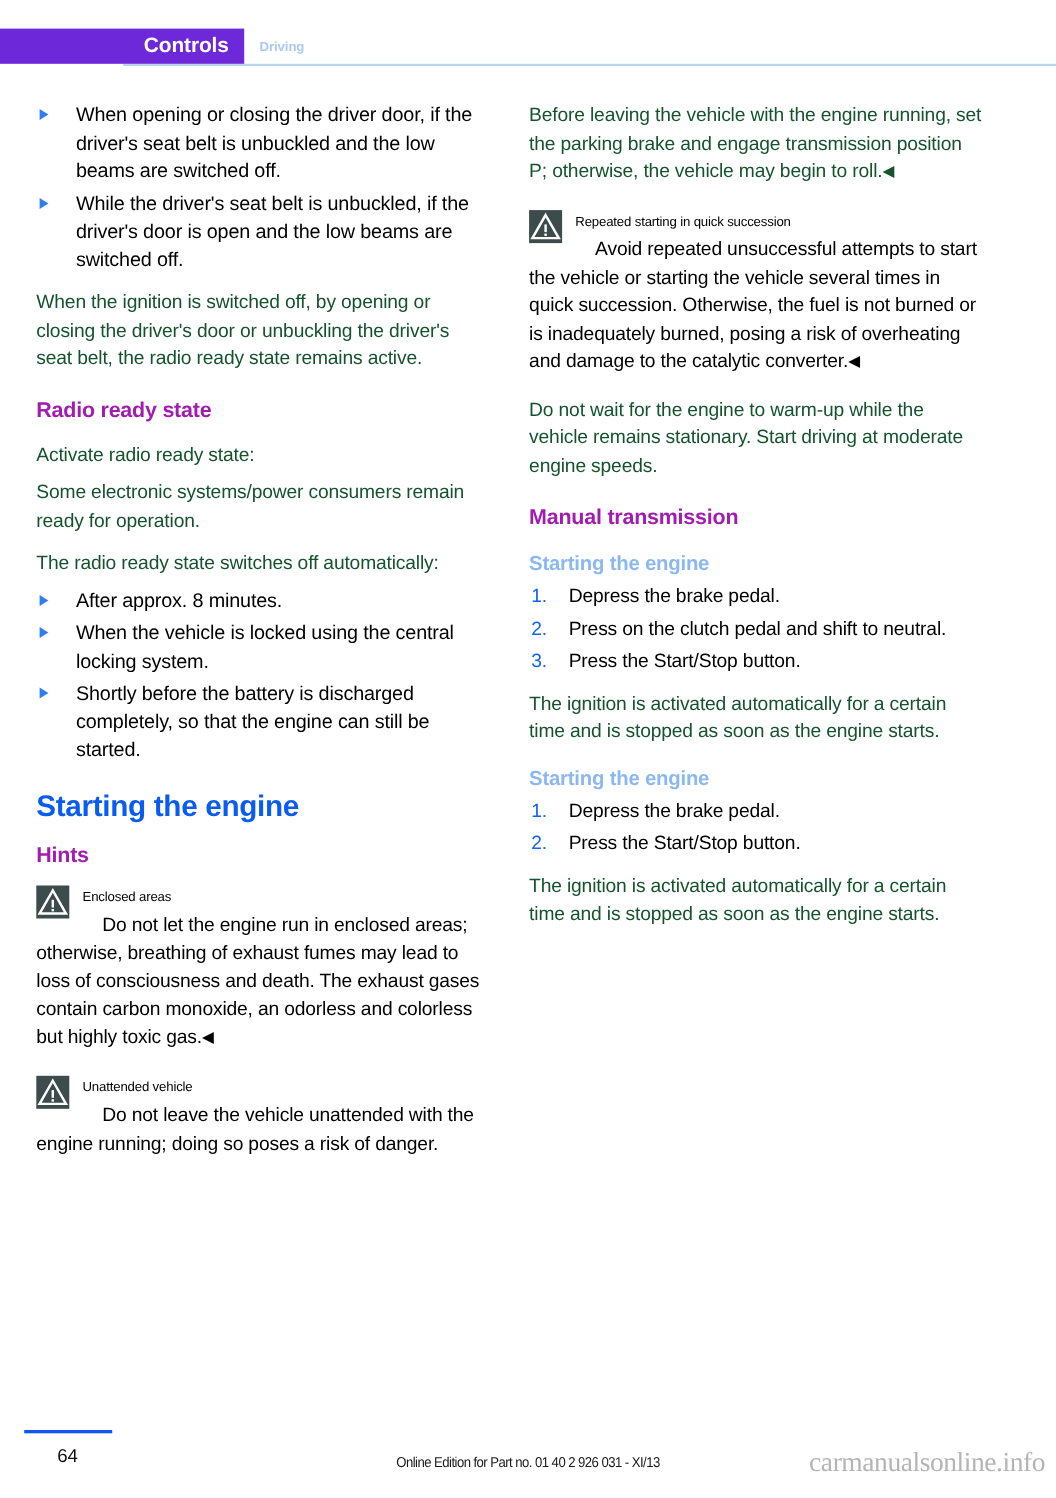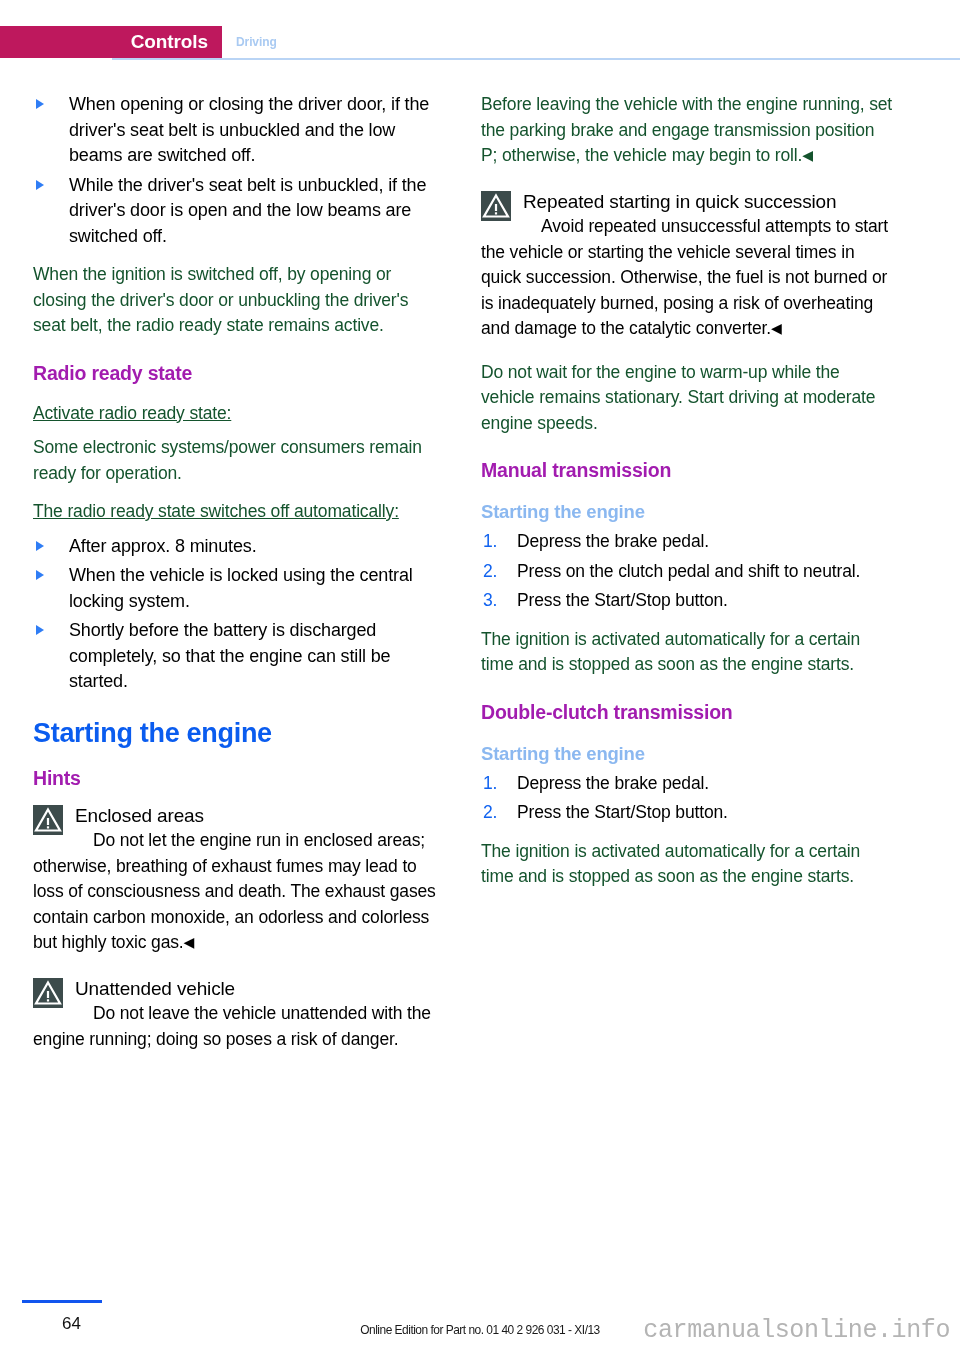--- a/index.html
+++ b/index.html
@@ -32,21 +32,21 @@
     bottom: 0;
     height: 2px;
     background: #b9d4f5;
   }
   .tab-active {
     position: absolute;
     left: 0;
     top: 0;
     height: 32px;
     width: 222px;
-    background: #be185d;
+    background: #6d28d9;
     box-sizing: border-box;
     display: flex;
     align-items: center;
     justify-content: flex-end;
     padding-right: 14px;
   }
   .tab-active-label {
     color: #ffffff;
     font-size: 19px;
     font-weight: bold;
@@ -83,21 +83,21 @@
   .col-right { left: 481px; }
 
   
   .para {
     font-size: 17.5px;
     line-height: 25.5px;
     margin: 0 0 13px 0;
     color: #14532d;
     letter-spacing: -0.15px;
   }
-  .para.tight { margin-bottom: 9px; text-decoration: underline; }
+  .para.tight { margin-bottom: 9px; }
 
   
   .blist { margin: 0 0 13px 0; padding: 0; list-style: none; }
   .blist-item {
     position: relative;
     padding-left: 36px;
     font-size: 18px;
     line-height: 25.5px;
     margin-bottom: 4px;
     letter-spacing: -0.15px;
@@ -170,21 +170,21 @@
   .warn-icon {
     float: left;
     width: 30px;
     height: 30px;
     background: #3c4b4b;
     margin: 2px 12px 1px 0;
     position: relative;
   }
   .warn-icon svg { display: block; }
   .warn-title {
-    font-size: 19px;
+    font-size: 12px;
     line-height: 25.5px;
     padding-left: 10px;
   }
   .warn-body {
     font-size: 17.5px;
     line-height: 25.5px;
   }
   .warn-body .indent { padding-left: 18px; }
   .warn::after { content: ""; display: block; clear: both; }
 
@@ -201,21 +201,21 @@
   .footer-rule {
     position: absolute;
     left: 22px;
     top: 8px;
     width: 80px;
     height: 3px;
     background: #1155ee;
   }
   .page-number {
     position: absolute;
-    left: 62px;
+    left: 52px;
     top: 22px;
     font-size: 17px;
     color: #111111;
   }
   .edition-note {
     position: absolute;
     left: 0;
     right: 0;
     top: 30px;
     text-align: center;
@@ -225,21 +225,21 @@
     letter-spacing: -0.55px;
     transform: scaleX(0.92);
   }
   .watermark {
     position: absolute;
     right: 10px;
     top: 24px;
     font-size: 25px;
     color: #b4b4b4;
     letter-spacing: -0.4px;
-    font-family: Liberation Mono, monospace;
+    font-family: Liberation Serif, serif;
   }
 </style>
 </head>
 <body>
 
 <div class="page-header">
   <div class="header-rule"></div>
   <div class="tab-active">
     <span class="tab-active-label">Controls</span>
   </div>
@@ -351,21 +351,20 @@
         <span>Press on the clutch pedal and shift to neutral.</span>
       </li>
       <li class="nlist-item">
         <span class="nlist-num">3.</span>
         <span>Press the Start/Stop button.</span>
       </li>
     </ol>
 
     <p class="para">The ignition is activated automatically for a certain time and is stopped as soon as the engine starts.</p>
 
-    <h2 class="h2">Double-clutch transmission</h2>
 
     <h3 class="h3">Starting the engine</h3>
 
     <ol class="nlist">
       <li class="nlist-item">
         <span class="nlist-num">1.</span>
         <span>Depress the brake pedal.</span>
       </li>
       <li class="nlist-item">
         <span class="nlist-num">2.</span>

